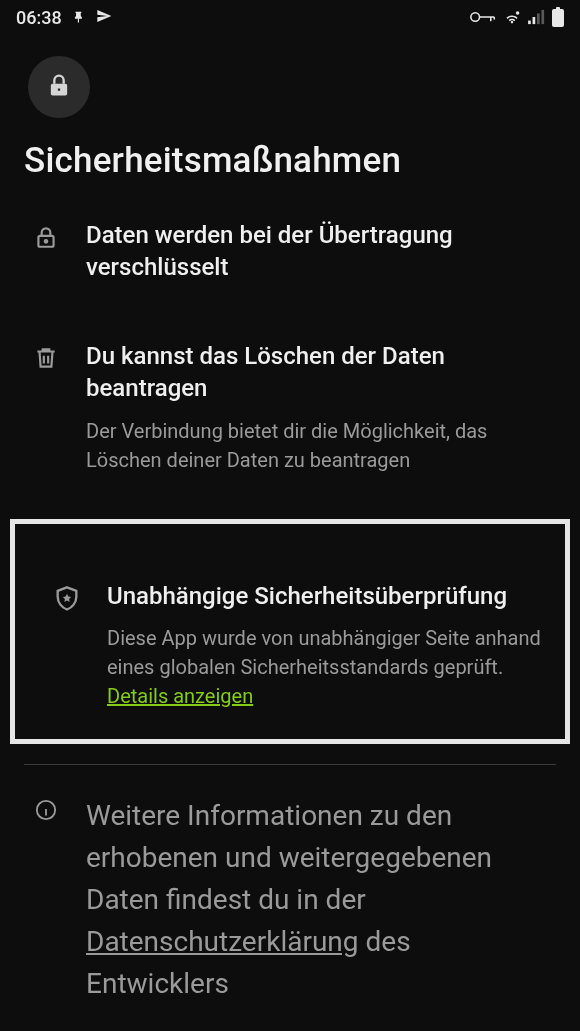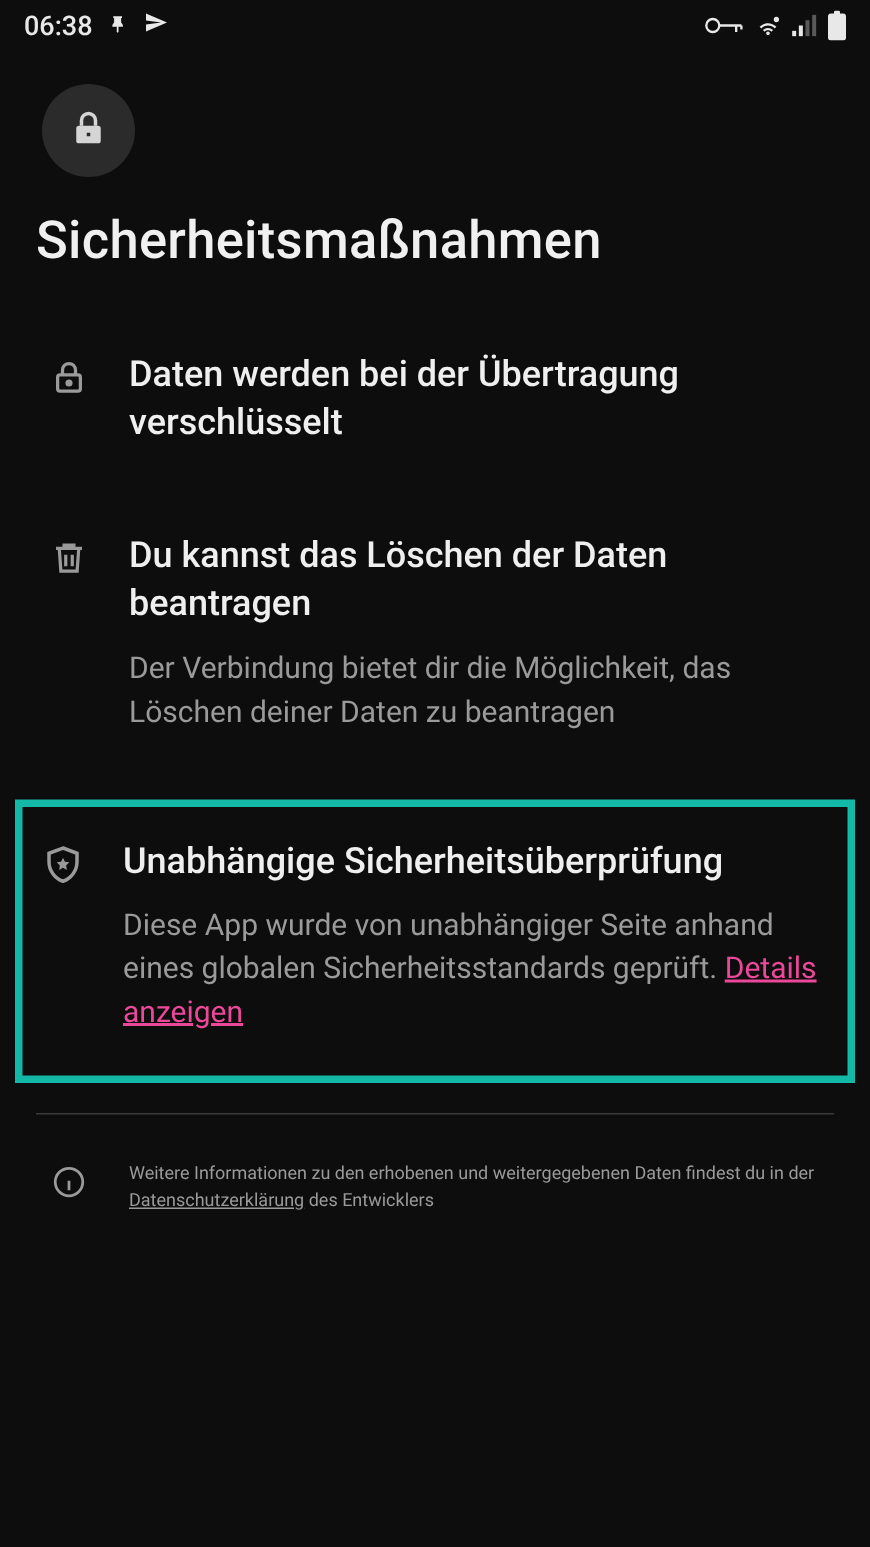--- a/index.html
+++ b/index.html
@@ -31,28 +31,29 @@
       display: flex;
       align-items: center;
       justify-content: center;
       margin: 22px 0 22px 28px;
     }
     .page-title {
       font-size: 35px;
       font-weight: 500;
       color: #f0f0f0;
       padding: 0 24px;
-      margin-bottom: 52px;
+      margin-bottom: 38px;
       letter-spacing: 0.2px;
     }
     .item {
       display: flex;
       align-items: flex-start;
       padding: 0 26px;
       margin-bottom: 44px;
+      margin-top: 36px;
     }
     .item-icon {
       width: 40px;
       flex-shrink: 0;
       display: flex;
       justify-content: center;
       padding-top: 5px;
     }
     .item-body { flex: 1; padding-left: 20px; }
     .item-title {
@@ -62,26 +63,26 @@
       line-height: 1.35;
       margin-bottom: 12px;
     }
     .item-desc {
       font-size: 20px;
       color: #9a9a9a;
       line-height: 1.45;
     }
     .item-desc .link {
       text-decoration: underline;
-      color: #ec4899;
+      color: #84cc16;
     }
     .highlight-box {
-      border: 5px solid #14b8a6;
+      border: 5px solid #e5e5e5;
       margin: 0 10px 20px 10px;
-      padding: 20px 16px 28px 7px;
+      padding: 20px 16px 28px 32px;
     }
     .highlight-box .item { padding: 0; margin-bottom: 0; }
     .divider {
       height: 1px;
       background: #3a3a3a;
       margin: 0 24px;
     }
     .footer {
       display: flex;
       align-items: flex-start;
@@ -90,21 +91,21 @@
     .footer-icon {
       width: 40px;
       flex-shrink: 0;
       display: flex;
       justify-content: center;
       padding-top: 4px;
     }
     .footer-text {
       flex: 1;
       padding-left: 20px;
-      font-size: 12px;
+      font-size: 28px;
       color: #9a9a9a;
       line-height: 1.5;
     }
     .footer-text .link {
       text-decoration: underline;
       color: #9a9a9a;
     }
   </style>
 </head>
 <body>

